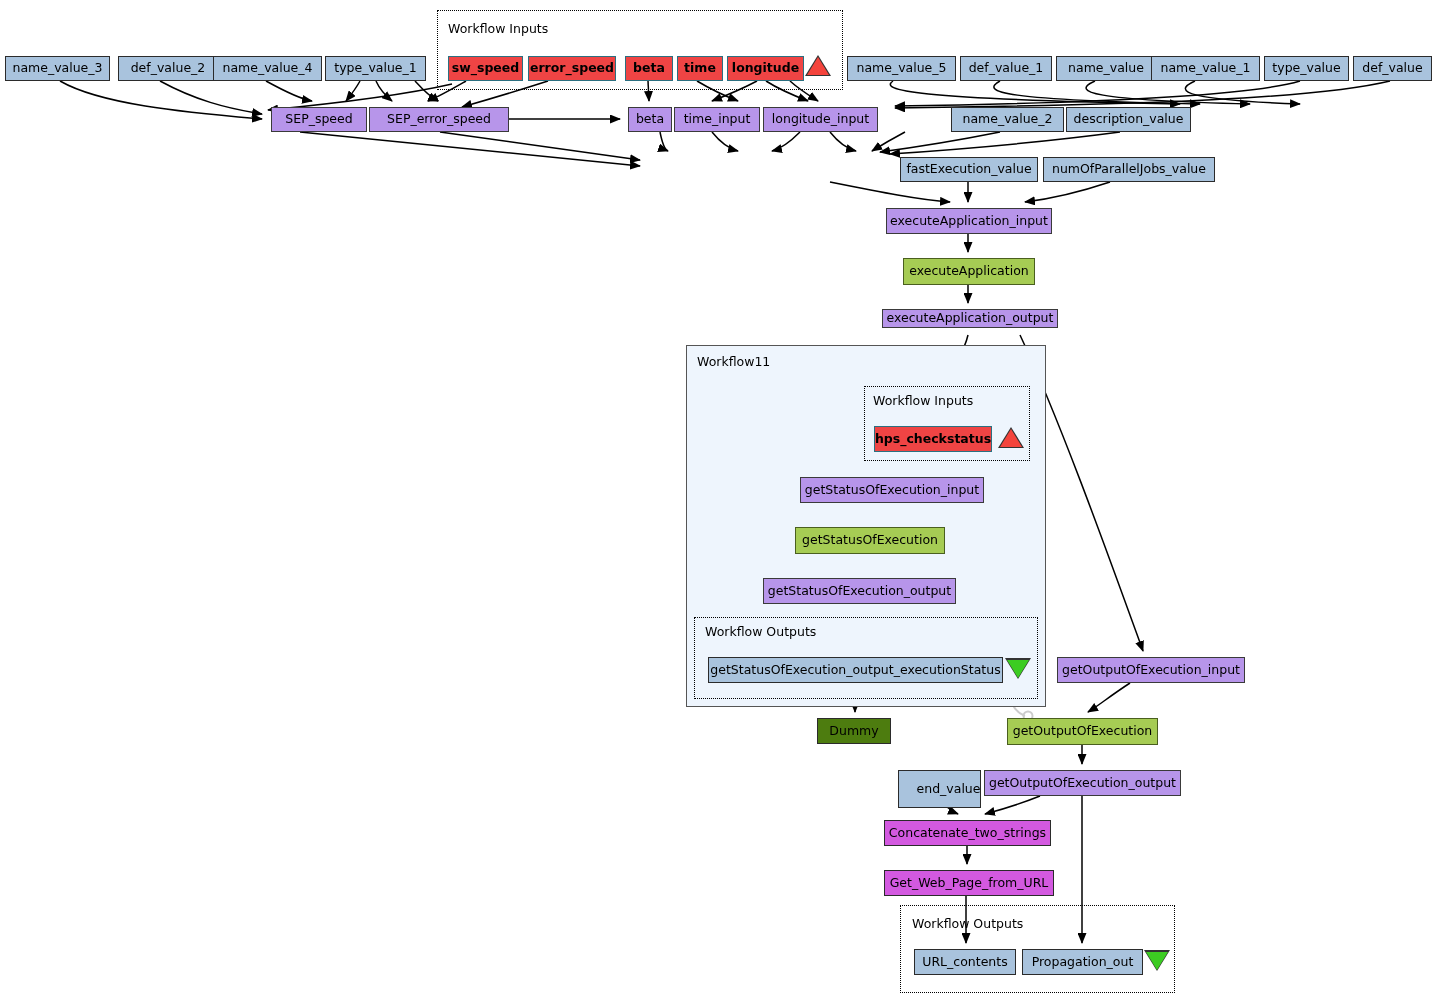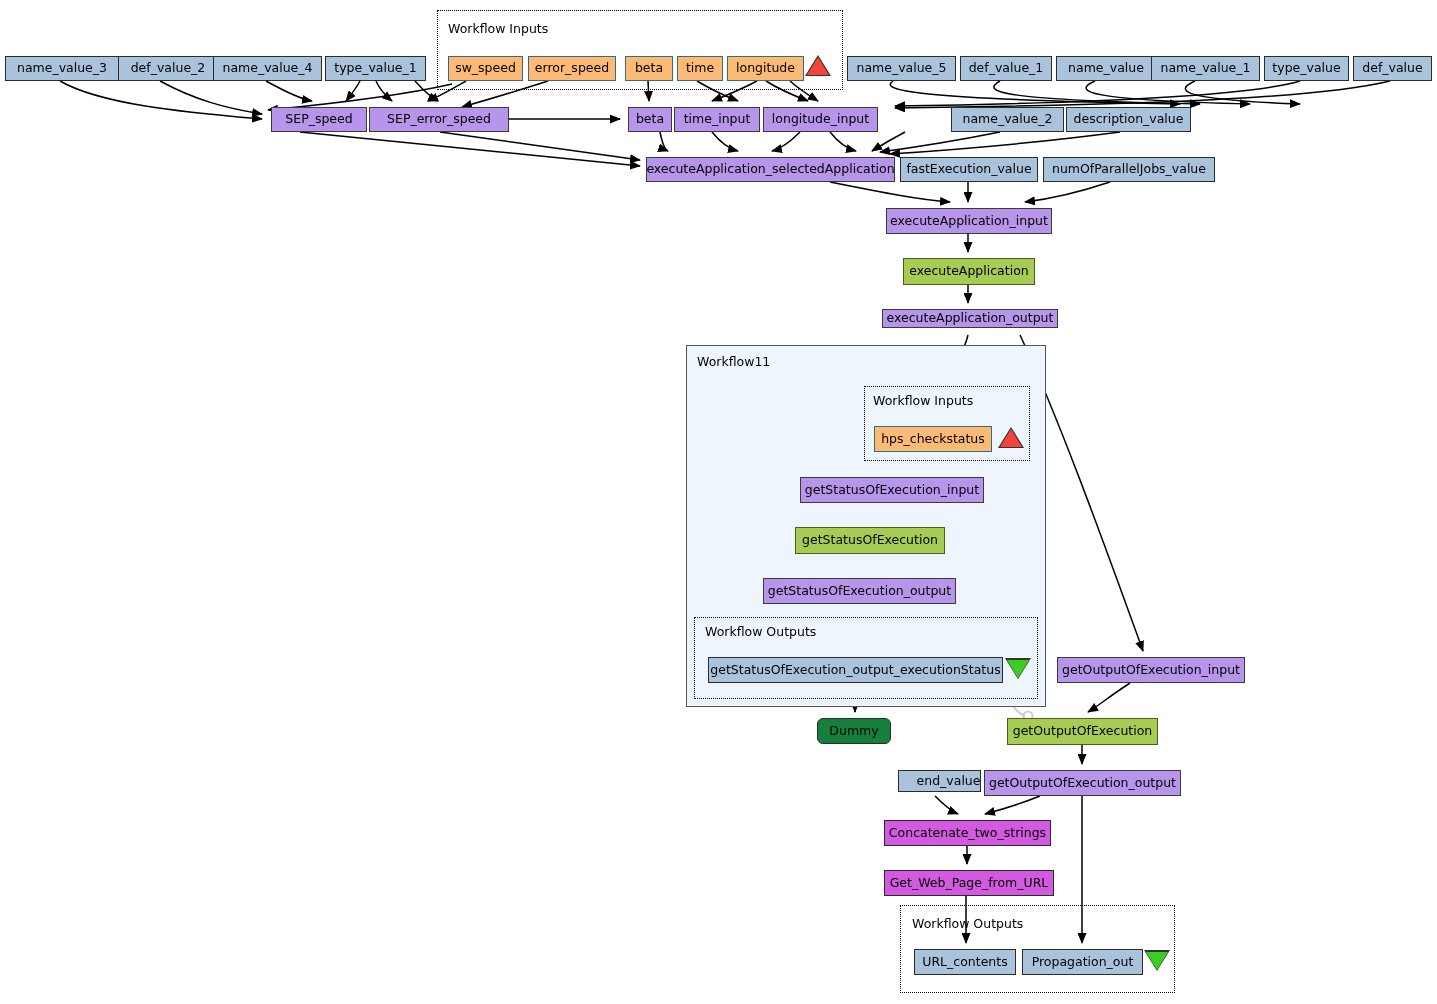--- a/index.html
+++ b/index.html
@@ -4,25 +4,25 @@
 <style>
   html,body{margin:0;padding:0;background:#ffffff;}
   body{font-family:"DejaVu Sans","Liberation Sans",sans-serif;}
   #canvas{position:relative;width:1437px;height:1004px;background:#fff;overflow:hidden;}
   svg.edges{position:absolute;left:0;top:0;width:1437px;height:1004px;pointer-events:none;}
 
   .node{position:absolute;box-sizing:border-box;border:1px solid #000;
         display:flex;align-items:center;justify-content:center;
         font-size:12.5px;color:#000;white-space:nowrap;line-height:1;}
   .n-blue{background:#a9c3dd;border-color:#2b2b2b;}
-  .n-cyan{background:#fdba74;border-color:#2b6f80;}
+  .n-cyan{background:#ef4444;border-color:#2b6f80;font-weight:bold;}
   .n-purple{background:#b795ea;border-color:#3a3a3a;}
   .n-green{background:#a6cc54;border-color:#4a5f1f;}
   .n-magenta{background:#d359e0;border-color:#2b2b2b;}
-  .n-tan{background:#15803d;border-color:#2b2b2b;border-radius:6px;}
+  .n-tan{background:#4d7c0f;border-color:#2b2b2b;}
 
   .cluster{position:absolute;box-sizing:border-box;}
   .cluster-dotted{border:1.6px dotted #000;background:transparent;}
   .cluster-solid{border:1.4px solid #555;background:#eef5fd;}
   .cluster-label{position:absolute;font-size:12.5px;color:#000;white-space:nowrap;}
 
   .tri{position:absolute;width:0;height:0;}
   .tri-up{border-left:11px solid transparent;border-right:11px solid transparent;border-bottom:18px solid #f4443c;}
   .tri-up-b{position:absolute;width:0;height:0;border-left:13px solid transparent;border-right:13px solid transparent;border-bottom:21px solid #333;}
   .tri-dn{border-left:11px solid transparent;border-right:11px solid transparent;border-top:18px solid #3ccc22;}
@@ -138,21 +138,21 @@
   </div>
   <div style="position:absolute;left:1007px;top:660px;">
     <div class="tri-dn-b" style="left:-2px;top:-2px;"></div>
     <div class="tri tri-dn" style="left:0;top:0;"></div>
   </div>
   <div style="position:absolute;left:1146px;top:952px;">
     <div class="tri-dn-b" style="left:-2px;top:-2px;"></div>
     <div class="tri tri-dn" style="left:0;top:0;"></div>
   </div>
 
-  <div class="node n-blue" style="left:5px;top:56px;width:114px;height:25px;">name_value_3</div>
+  <div class="node n-blue" style="left:5px;top:56px;width:105px;height:25px;">name_value_3</div>
   <div class="node n-blue" style="left:118px;top:56px;width:100px;height:25px;">def_value_2</div>
   <div class="node n-blue" style="left:213px;top:56px;width:109px;height:25px;">name_value_4</div>
   <div class="node n-blue" style="left:325px;top:56px;width:101px;height:25px;">type_value_1</div>
   <div class="node n-cyan" style="left:448px;top:56px;width:75px;height:25px;">sw_speed</div>
   <div class="node n-cyan" style="left:528px;top:56px;width:88px;height:25px;">error_speed</div>
   <div class="node n-cyan" style="left:625px;top:56px;width:48px;height:25px;">beta</div>
   <div class="node n-cyan" style="left:677px;top:56px;width:46px;height:25px;">time</div>
   <div class="node n-cyan" style="left:727px;top:56px;width:77px;height:25px;">longitude</div>
   <div class="node n-blue" style="left:847px;top:56px;width:109px;height:25px;">name_value_5</div>
   <div class="node n-blue" style="left:960px;top:56px;width:92px;height:25px;">def_value_1</div>
@@ -163,39 +163,38 @@
 
   <div class="node n-purple" style="left:271px;top:107px;width:96px;height:25px;">SEP_speed</div>
   <div class="node n-purple" style="left:369px;top:107px;width:140px;height:25px;">SEP_error_speed</div>
   <div class="node n-purple" style="left:628px;top:107px;width:44px;height:25px;">beta</div>
   <div class="node n-purple" style="left:674px;top:107px;width:86px;height:25px;">time_input</div>
   <div class="node n-purple" style="left:763px;top:107px;width:115px;height:25px;">longitude_input</div>
   <div class="node n-blue" style="left:924px;top:107px;width:69px;height:25px;margin-left:40px;">id_value</div>
   <div class="node n-blue" style="left:951px;top:107px;width:113px;height:25px;">name_value_2</div>
   <div class="node n-blue" style="left:1066px;top:107px;width:125px;height:25px;">description_value</div>
 
-  <div class="node n-purple" style="left:646px;top:157px;width:249px;height:25px;">executeApplication_selectedApplication</div>
   <div class="node n-blue" style="left:900px;top:157px;width:138px;height:25px;">fastExecution_value</div>
   <div class="node n-blue" style="left:1043px;top:157px;width:172px;height:25px;">numOfParallelJobs_value</div>
 
   <div class="node n-purple" style="left:886px;top:208px;width:166px;height:26px;">executeApplication_input</div>
   <div class="node n-green" style="left:903px;top:258px;width:132px;height:27px;">executeApplication</div>
   <div class="node n-purple" style="left:882px;top:309px;width:176px;height:19px;">executeApplication_output</div>
 
   <div class="node n-cyan" style="left:874px;top:426px;width:118px;height:26px;">hps_checkstatus</div>
   <div class="node n-purple" style="left:800px;top:477px;width:184px;height:26px;">getStatusOfExecution_input</div>
   <div class="node n-green" style="left:795px;top:527px;width:150px;height:27px;">getStatusOfExecution</div>
   <div class="node n-purple" style="left:763px;top:578px;width:193px;height:26px;">getStatusOfExecution_output</div>
   <div class="node n-blue" style="left:708px;top:657px;width:295px;height:26px;">getStatusOfExecution_output_executionStatus</div>
 
   <div class="node n-purple" style="left:1057px;top:657px;width:188px;height:26px;">getOutputOfExecution_input</div>
   <div class="node n-tan" style="left:817px;top:718px;width:74px;height:26px;">Dummy</div>
   <div class="node n-green" style="left:1007px;top:718px;width:151px;height:27px;">getOutputOfExecution</div>
 
-  <div class="node n-blue" style="left:898px;top:770px;width:83px;height:22px;padding-left:18px;">end_value</div>
+  <div class="node n-blue" style="left:898px;top:770px;width:83px;height:38px;padding-left:18px;">end_value</div>
   <div class="node n-purple" style="left:984px;top:770px;width:197px;height:26px;">getOutputOfExecution_output</div>
 
   <div class="node n-magenta" style="left:884px;top:820px;width:167px;height:26px;">Concatenate_two_strings</div>
   <div class="node n-magenta" style="left:884px;top:870px;width:170px;height:26px;">Get_Web_Page_from_URL</div>
 
   <div class="node n-blue" style="left:914px;top:949px;width:102px;height:26px;">URL_contents</div>
   <div class="node n-blue" style="left:1022px;top:949px;width:121px;height:26px;">Propagation_out</div>
 
 </div>
 

